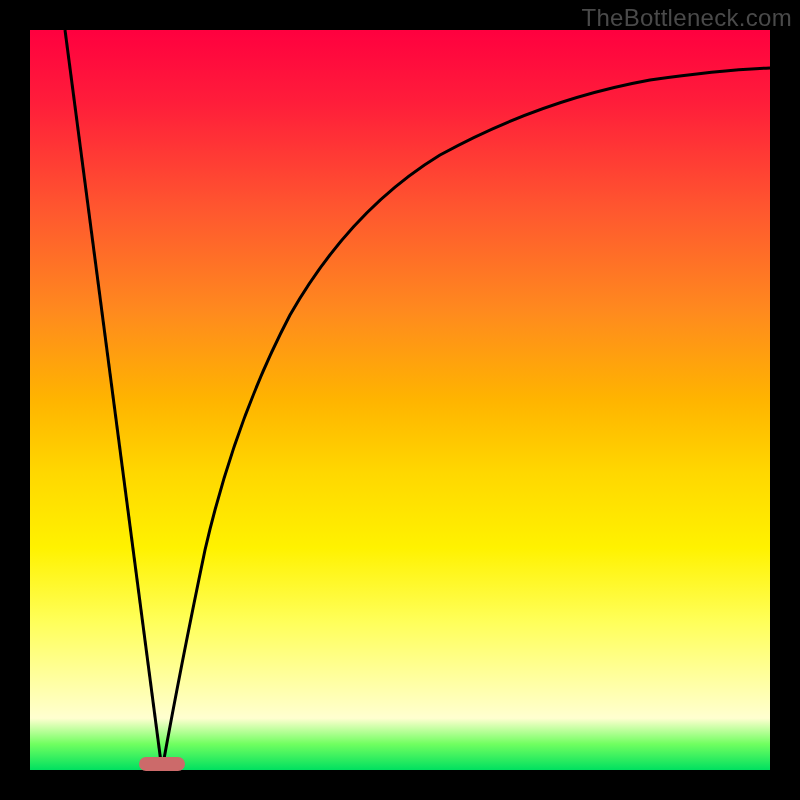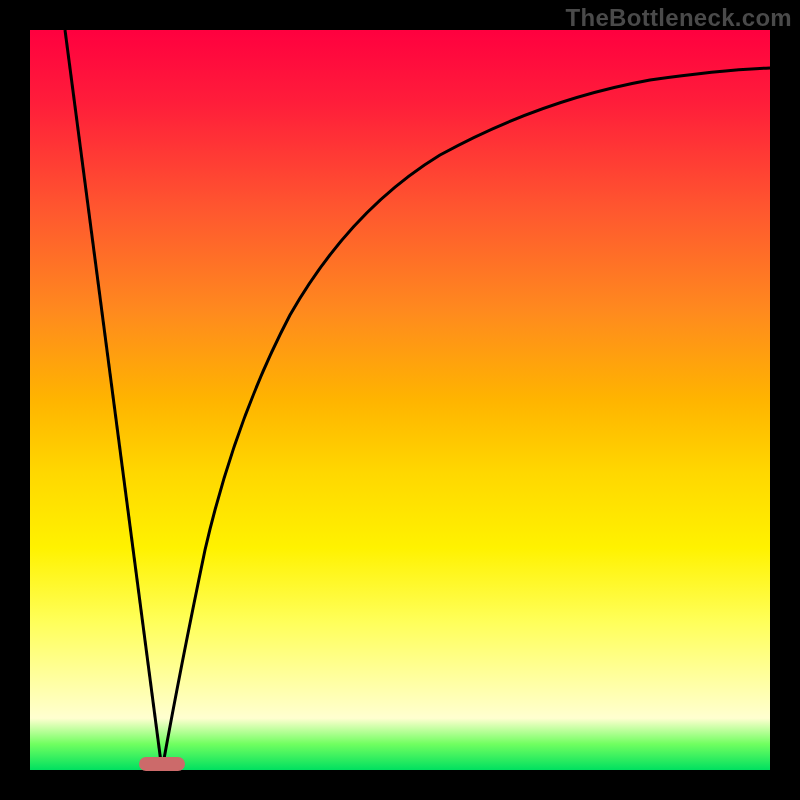--- a/index.html
+++ b/index.html
@@ -11,21 +11,21 @@
       #ff5a2e 25%,
       #ff8a1e 38%,
       #ffb400 50%,
       #ffd800 60%,
       #fff200 70%,
       #ffff5a 80%,
       #ffffd0 93%,
       #70ff60 96.5%,
       #00e060 100%);
   }
-  .watermark{position:absolute;right:8px;top:4px;color:#4a4a4a;font-size:24px;font-weight:700;letter-spacing:0.3px}
+  .watermark{position:absolute;right:8px;top:4px;color:#4a4a4a;font-size:24px;font-weight:400;letter-spacing:0.3px}
   svg.curves{position:absolute;left:30px;top:30px;width:740px;height:740px;overflow:visible}
   .marker{position:absolute;width:46px;height:14px;border-radius:7px;background:#cc6a6a;
     left:139px;top:757px}
 </style>
 </head>
 <body>
 
 <div class="frame">
   <div class="plot"></div>
 

